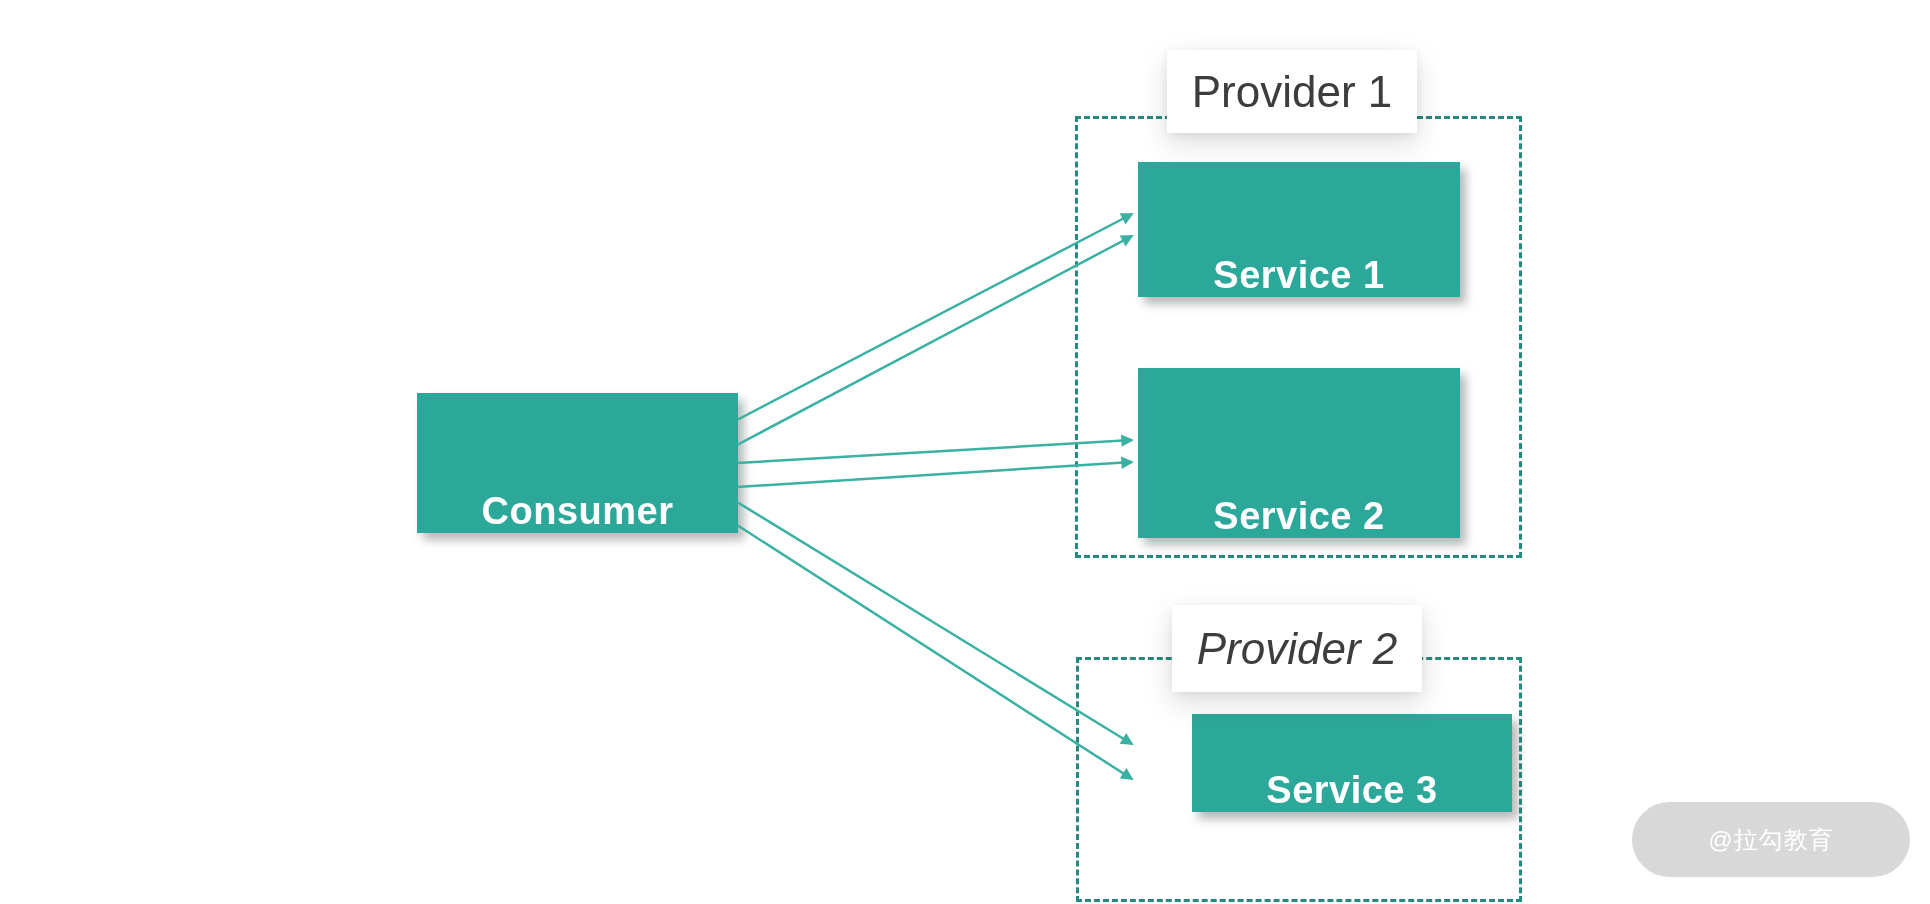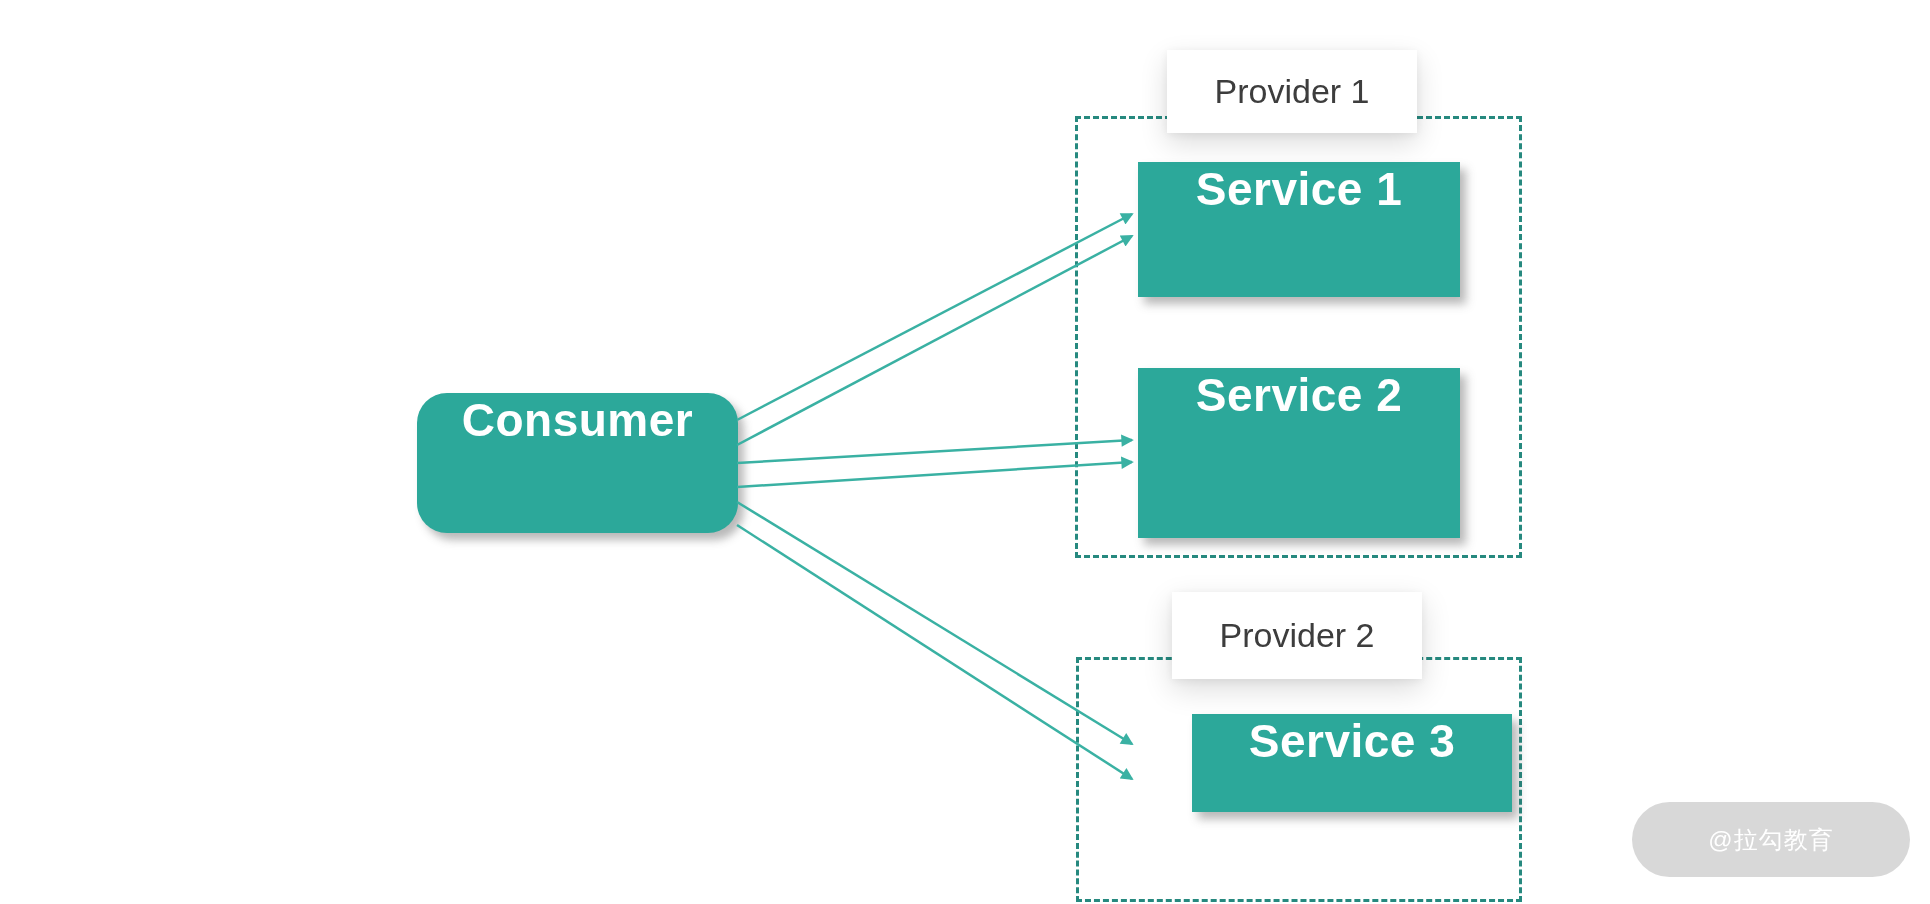--- a/index.html
+++ b/index.html
@@ -9,40 +9,40 @@
     height: 904px;
     background: #ffffff;
     overflow: hidden;
     font-family: "Liberation Sans", sans-serif;
   }
   .node {
     position: absolute;
     background: var(--teal, #2ca89a);
     color: #ffffff;
     display: flex;
-    align-items: flex-start;
+    align-items: flex-end;
     justify-content: center;
-    font-size: 46px;
+    font-size: 38px;
     font-weight: 700;
     letter-spacing: 0.5px;
     box-shadow: 6px 7px 9px rgba(70, 70, 70, 0.38);
   }
   .group-border {
     position: absolute;
     border: 3px dashed var(--dash, #26897f);
     background: transparent;
   }
   .group-label {
     position: absolute;
     background: #ffffff;
     color: var(--ink, #3d3d3d);
     display: flex;
     align-items: center;
     justify-content: center;
-    font-size: 34px;
+    font-size: 44px;
     font-weight: 400;
     box-shadow: 0 10px 28px rgba(0,0,0,0.14), 0 2px 8px rgba(0,0,0,0.06);
     z-index: 3;
   }
   .arrow-layer {
     position: absolute;
     left: 0; top: 0;
     width: 1930px; height: 904px;
     z-index: 4;
     pointer-events: none;
@@ -56,27 +56,27 @@
     color: var(--wm-text, #ffffff);
     display: flex;
     align-items: center;
     justify-content: center;
     font-size: 24px;
     font-weight: 400;
     letter-spacing: 1px;
     z-index: 5;
   }
   
-  .consumer-node   { left: 417px;  top: 393px; width: 321px; height: 140px; z-index: 2; border-radius: 30px; }
+  .consumer-node   { left: 417px;  top: 393px; width: 321px; height: 140px; z-index: 2; }
   .p1-border       { left: 1075px; top: 116px; width: 441px; height: 436px; z-index: 1; }
   .p1-label        { left: 1167px; top: 50px;  width: 250px; height: 83px; }
   .service-1-node  { left: 1138px; top: 162px; width: 322px; height: 135px; z-index: 2; }
   .service-2-node  { left: 1138px; top: 368px; width: 322px; height: 170px; z-index: 2; }
   .p2-border       { left: 1076px; top: 657px; width: 440px; height: 239px; z-index: 1; }
-  .p2-label        { left: 1172px; top: 592px; width: 250px; height: 87px; }
+  .p2-label        { left: 1172px; top: 605px; width: 250px; height: 87px; font-style: italic; }
   .service-3-node  { left: 1192px; top: 714px; width: 320px; height: 98px; z-index: 2; }
 </style>
 </head>
 <body>
 
 <div class="canvas" style="--teal: #2ca89a; --dash: #26897f; --ink: #3d3d3d; --wm-bg: #d8d8d8; --wm-text: #ffffff;">
 
   <div class="node consumer-node">
     <span>Consumer</span>
   </div>

